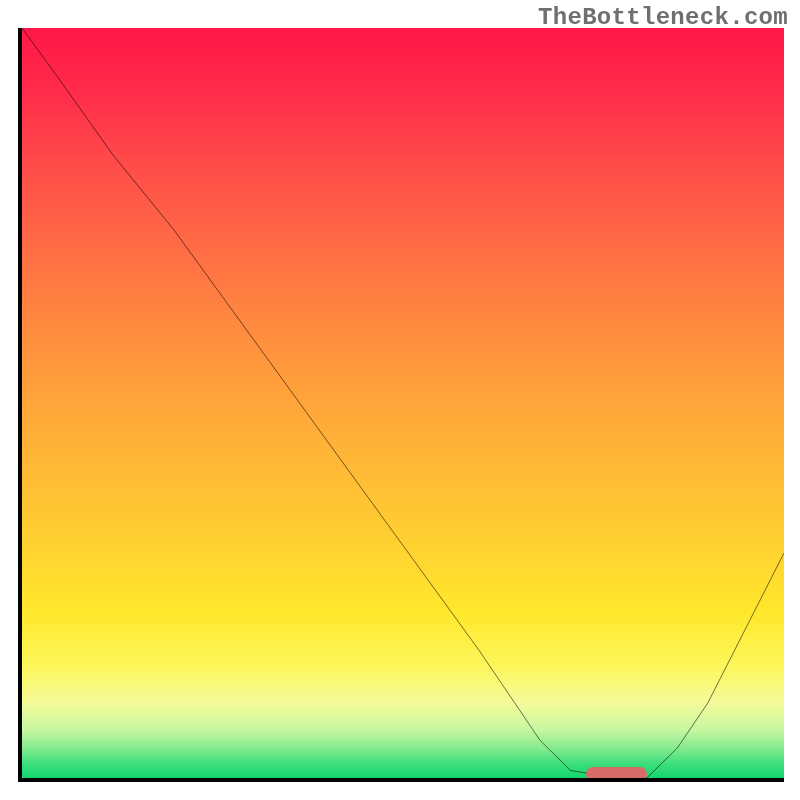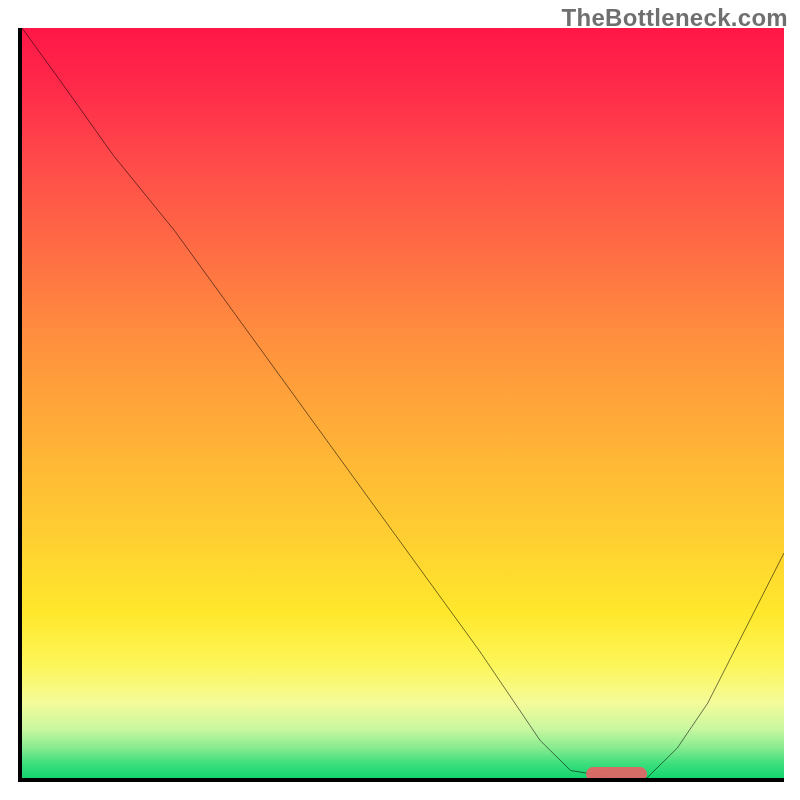--- a/index.html
+++ b/index.html
@@ -16,20 +16,21 @@
     height: 800px;
   }
   .watermark {
     position: absolute;
     top: 4px;
     right: 12px;
     font-size: 24px;
     font-weight: 600;
     color: #6f6f6f;
     letter-spacing: 0.3px;
+    font-family: Liberation Mono, monospace;
   }
   .plot {
     position: absolute;
     left: 18px;
     top: 28px;
     width: 766px;
     height: 754px;
     border-left: 4.5px solid #000;
     border-bottom: 4.5px solid #000;
     box-sizing: border-box;

